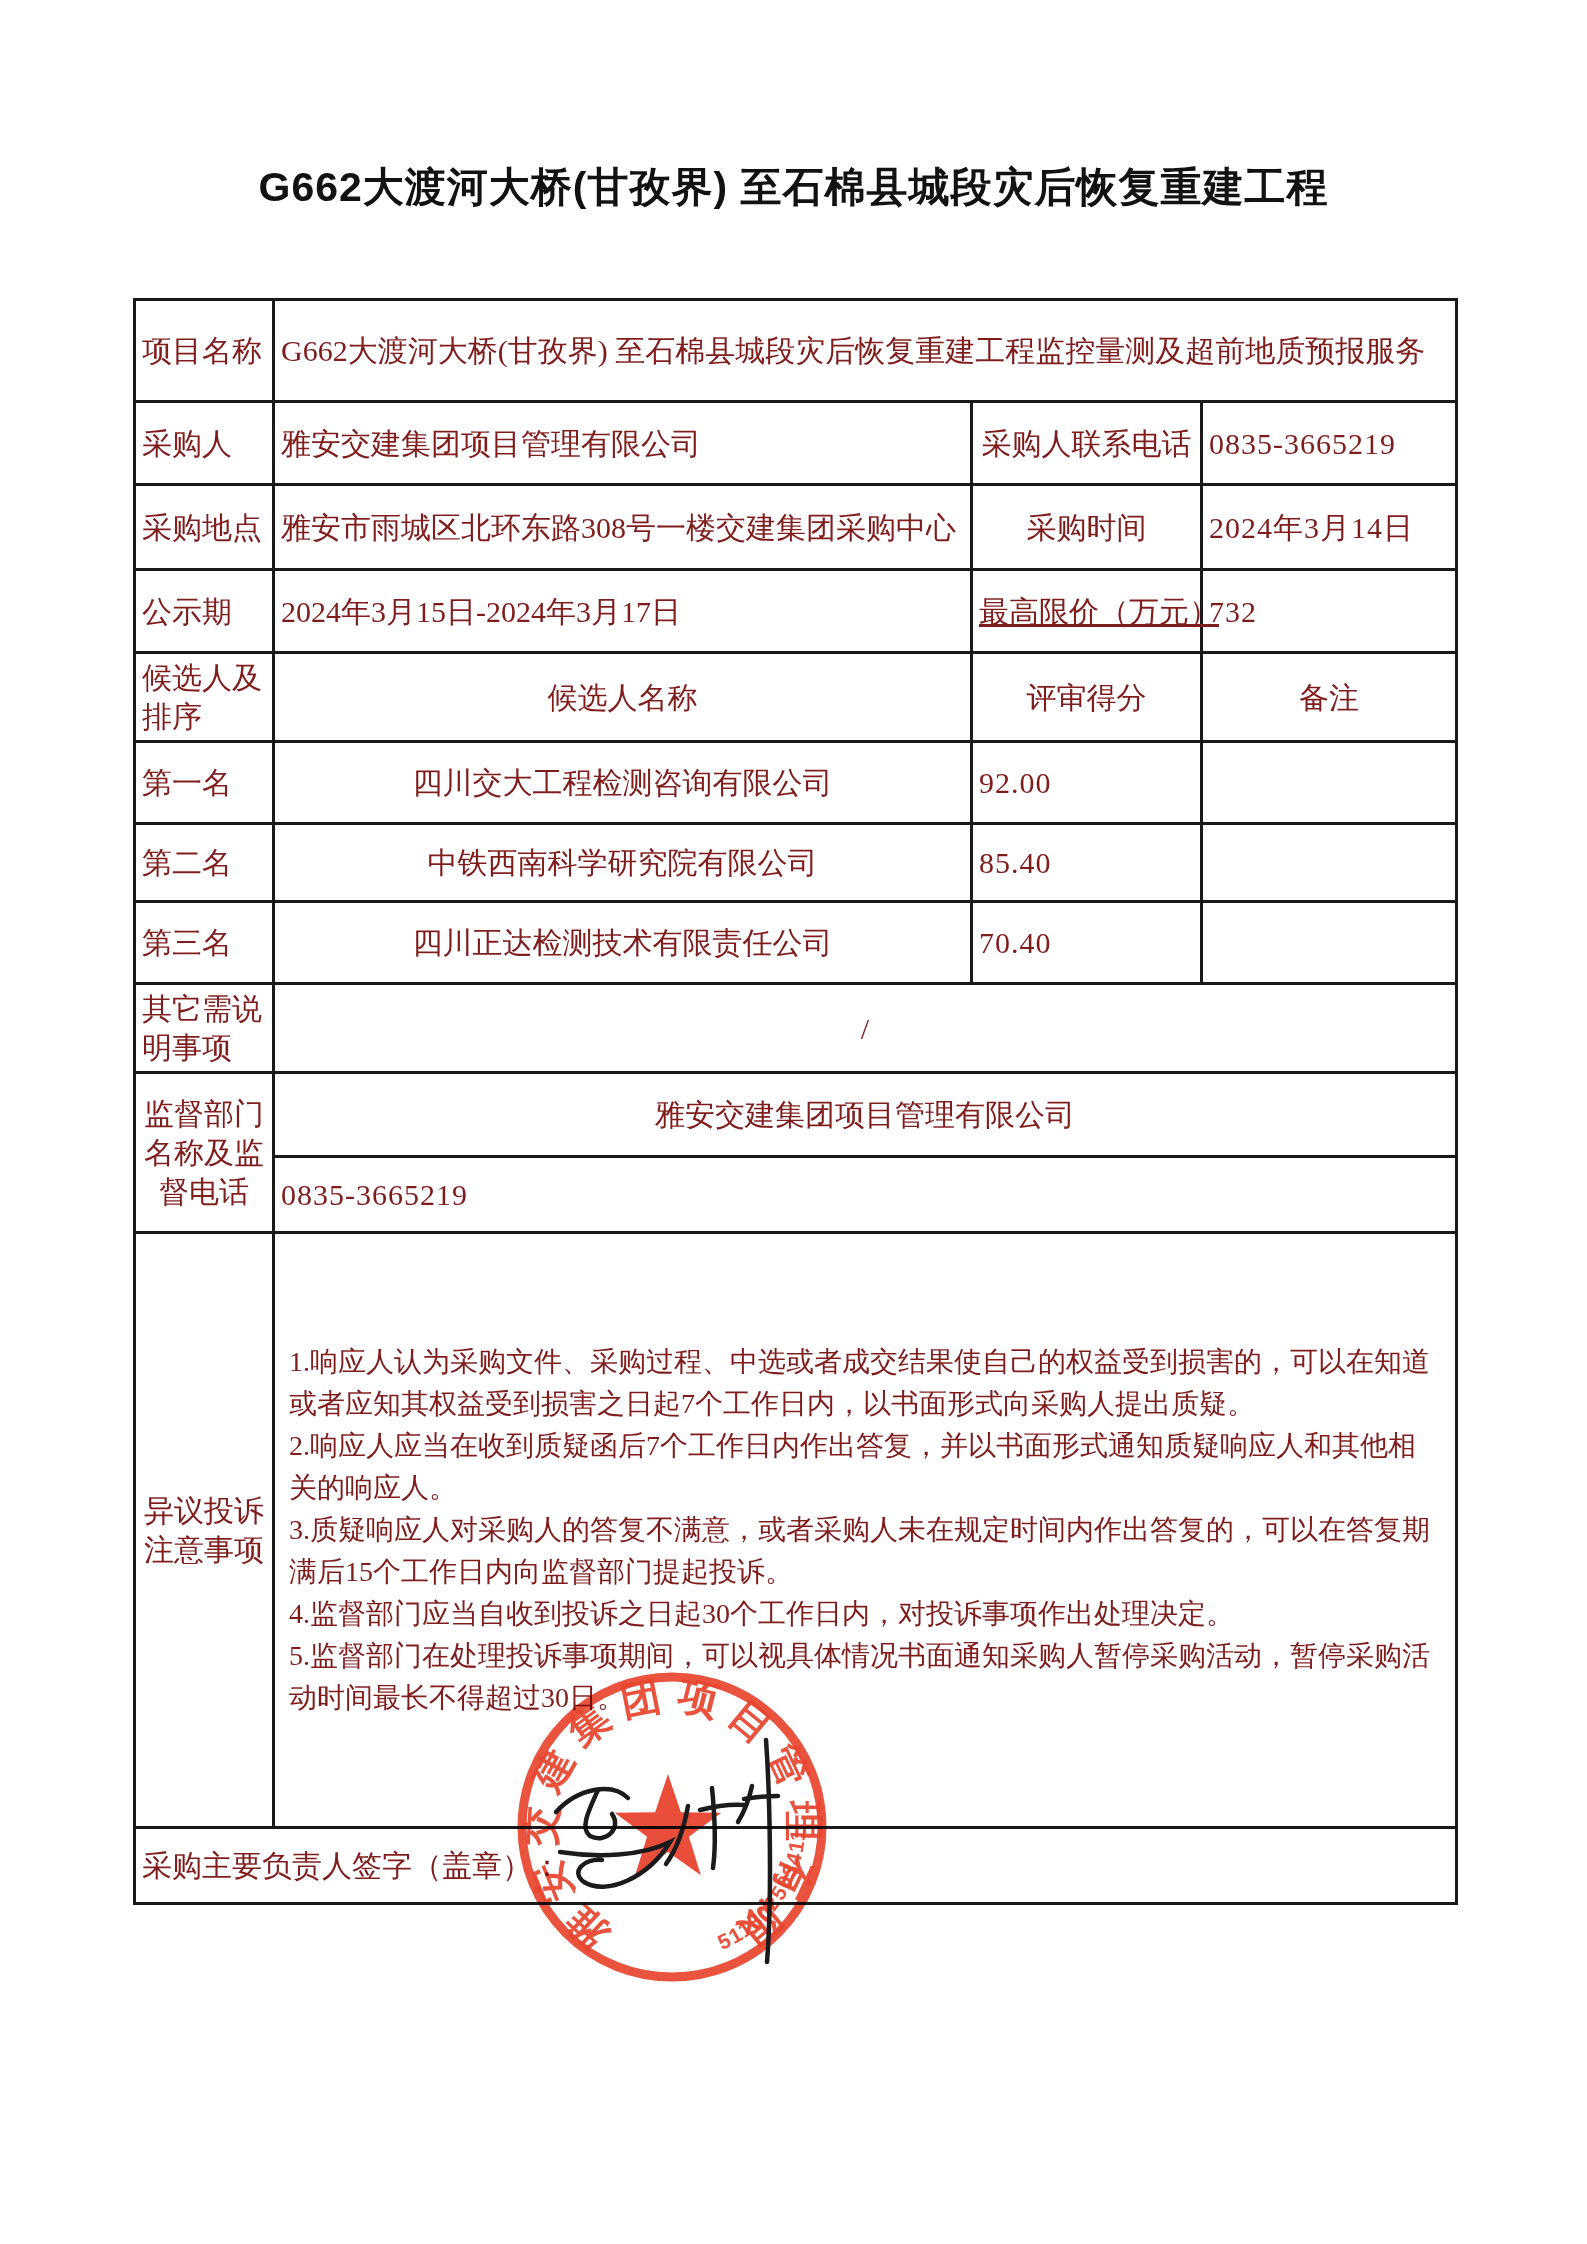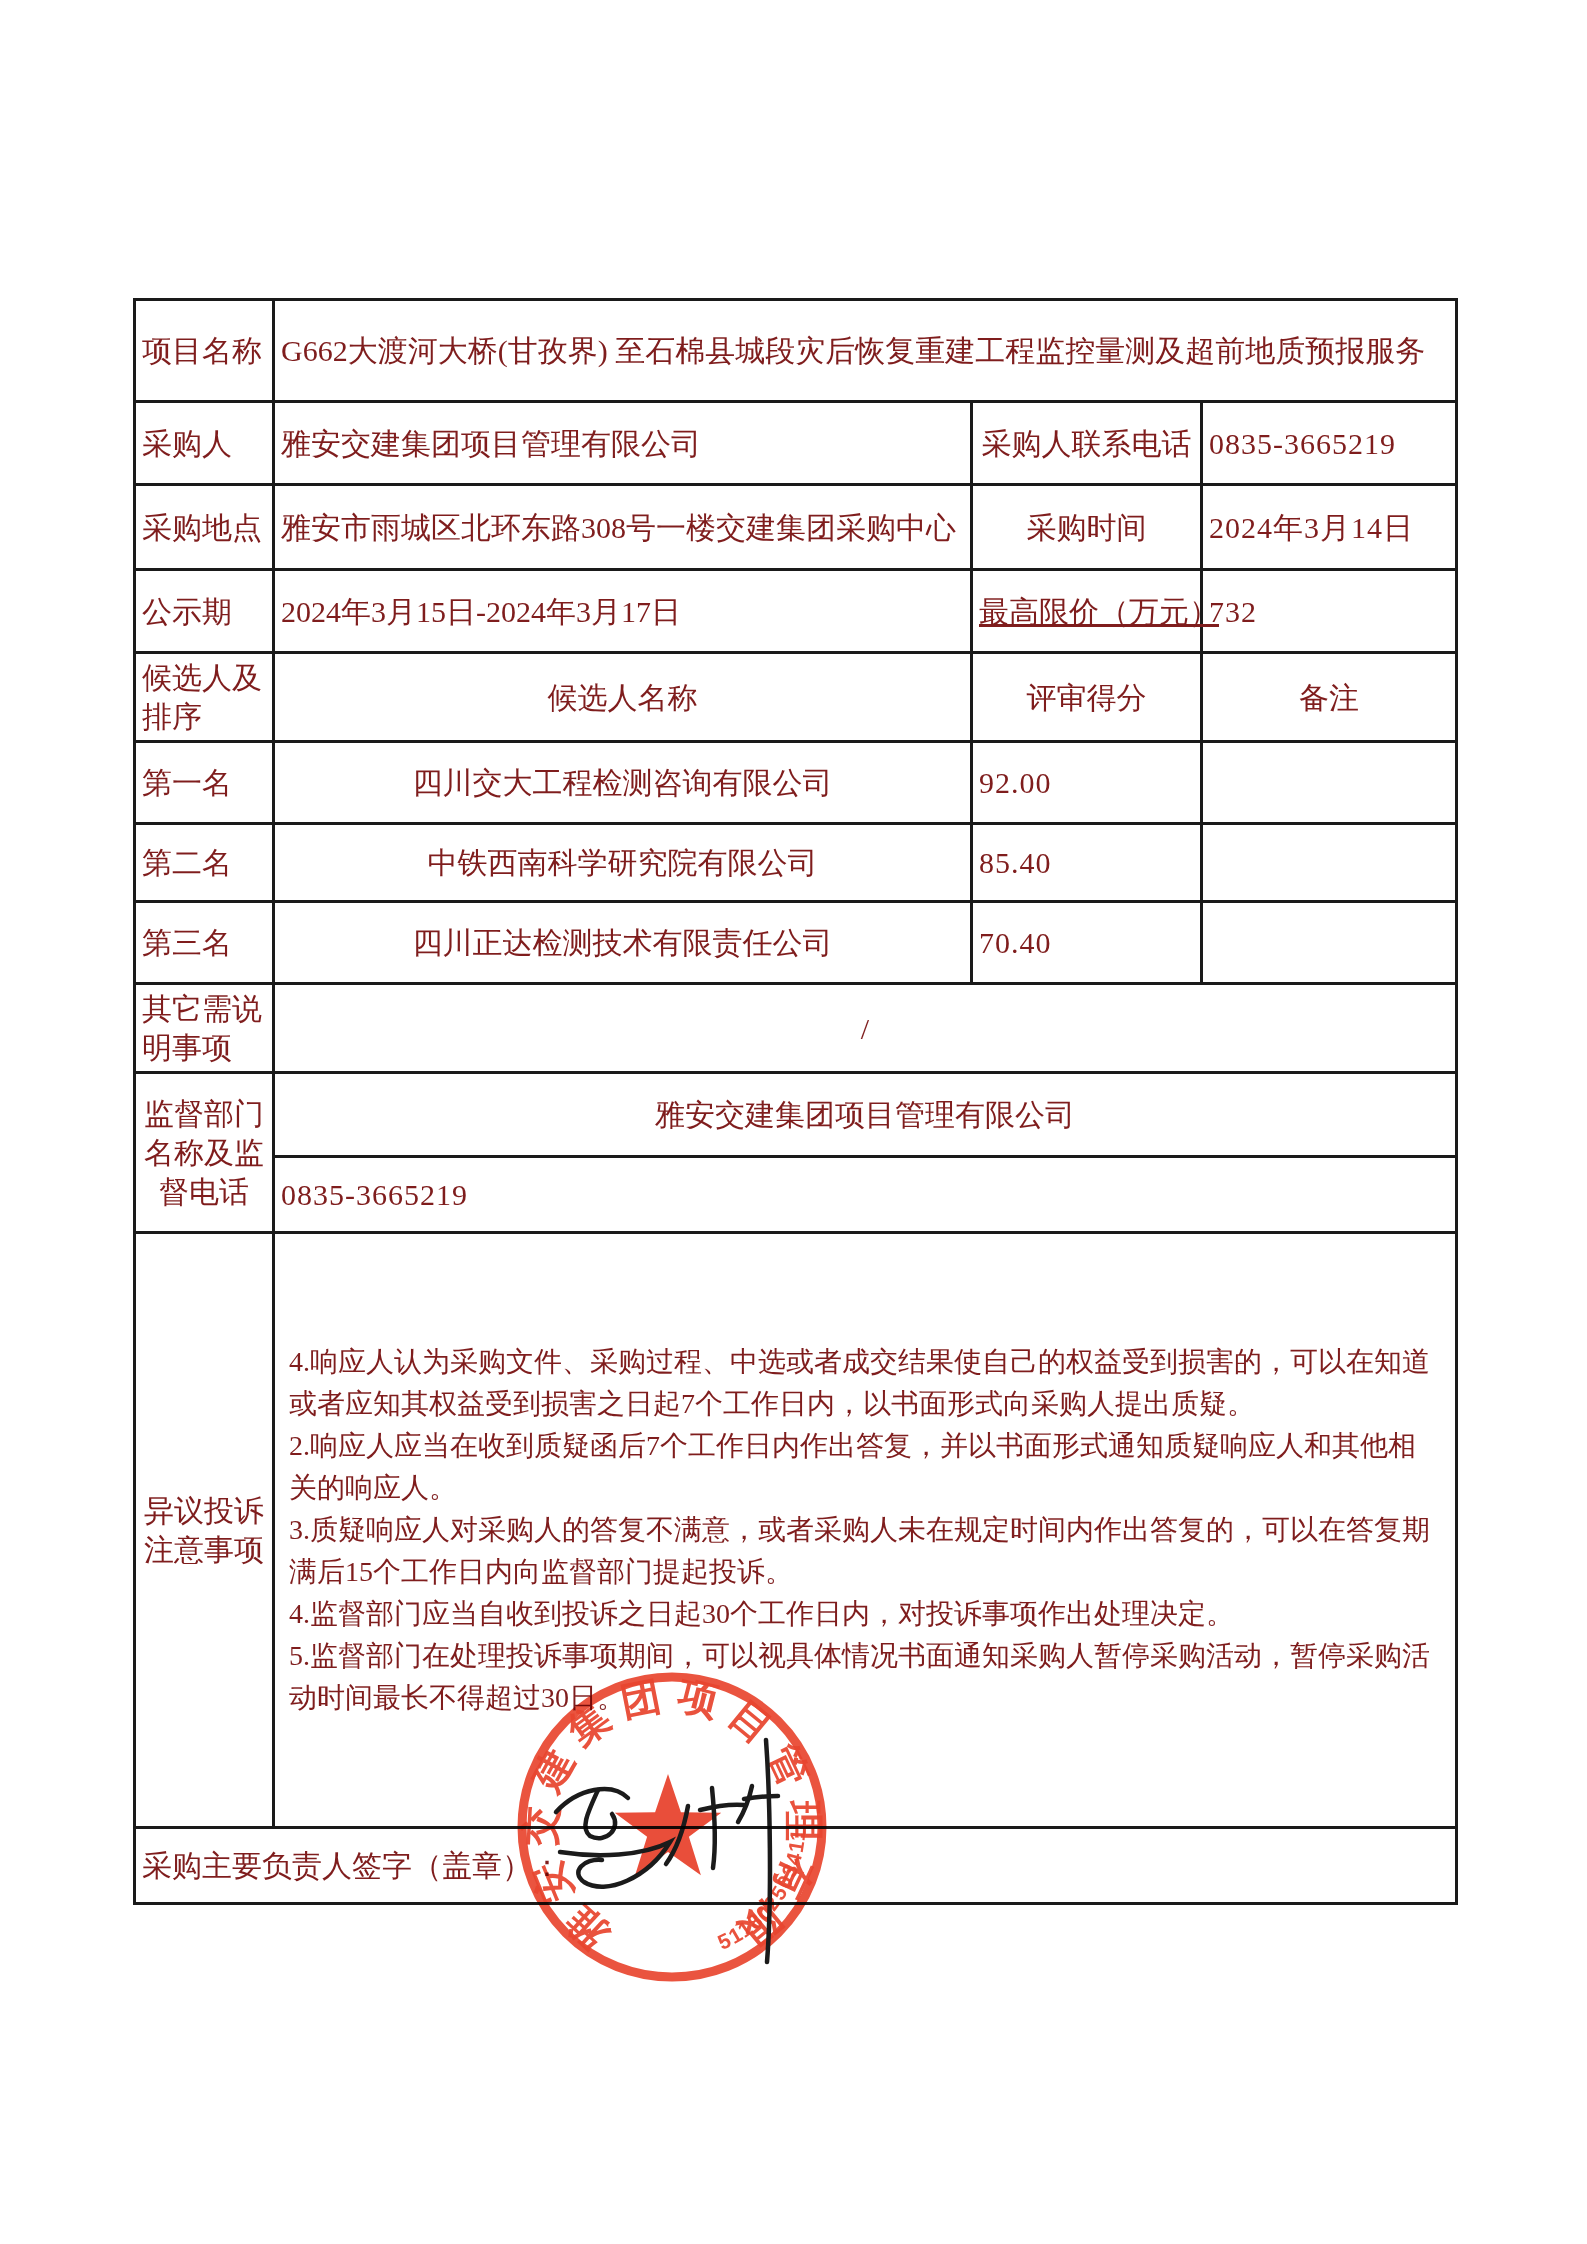--- a/index.html
+++ b/index.html
@@ -36,20 +36,21 @@
   .sigrow{font-size:30px;text-align:left;padding-left:8px;white-space:nowrap;}
   .stamp{position:absolute;left:470px;top:1630px;mix-blend-mode:multiply;}
   .seal-text{font-family:"Liberation Sans","DejaVu Sans",sans-serif;font-weight:bold;}
 </style>
 </head>
 <body>
 
 <div class="page">
 
   <div class="title">
+    <div>G662大渡河大桥(甘孜界) 至石棉县城段灾后恢复重建工程</div>
   </div>
 
   <table class="doc">
     <colgroup>
       <col style="width:139px">
         <col style="width:698px">
         <col style="width:230px">
         <col style="width:255px">
     </colgroup>
 
@@ -118,21 +119,21 @@
       <td class="ctr" colspan="3">雅安交建集团项目管理有限公司</td>
     </tr>
     <tr class="h10b">
       <td class="num" colspan="3">0835-3665219</td>
     </tr>
 
     <tr class="h11">
       <td class="labc">异议投诉注意事项</td>
       <td colspan="3">
         <div class="objection">
-          <div>4.响应人认为采购文件、采购过程、中选或者成交结果使自己的权益受到损害的，可以在知道或者应知其权益受到损害之日起7个工作日内，以书面形式向采购人提出质疑。</div>
+          <div>1.响应人认为采购文件、采购过程、中选或者成交结果使自己的权益受到损害的，可以在知道或者应知其权益受到损害之日起7个工作日内，以书面形式向采购人提出质疑。</div>
           <div>2.响应人应当在收到质疑函后7个工作日内作出答复，并以书面形式通知质疑响应人和其他相关的响应人。</div>
           <div>3.质疑响应人对采购人的答复不满意，或者采购人未在规定时间内作出答复的，可以在答复期满后15个工作日内向监督部门提起投诉。</div>
           <div>4.监督部门应当自收到投诉之日起30个工作日内，对投诉事项作出处理决定。</div>
           <div>5.监督部门在处理投诉事项期间，可以视具体情况书面通知采购人暂停采购活动，暂停采购活动时间最长不得超过30日。</div>
         </div>
       </td>
     </tr>
 
     <tr class="h12">
       <td class="sigrow" colspan="4">采购主要负责人签字（盖章）：</td>

